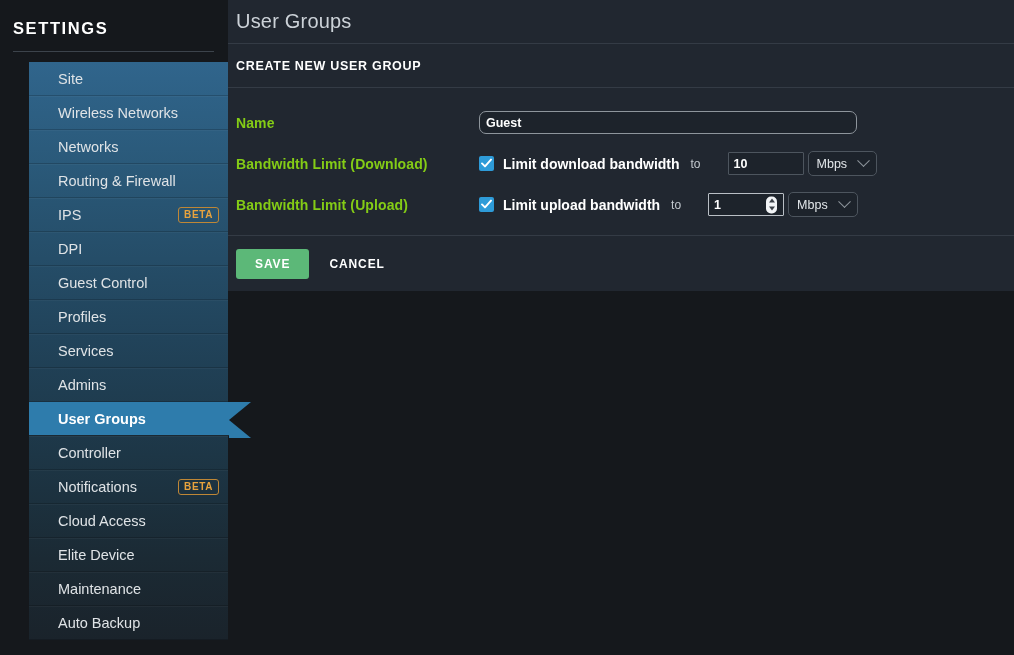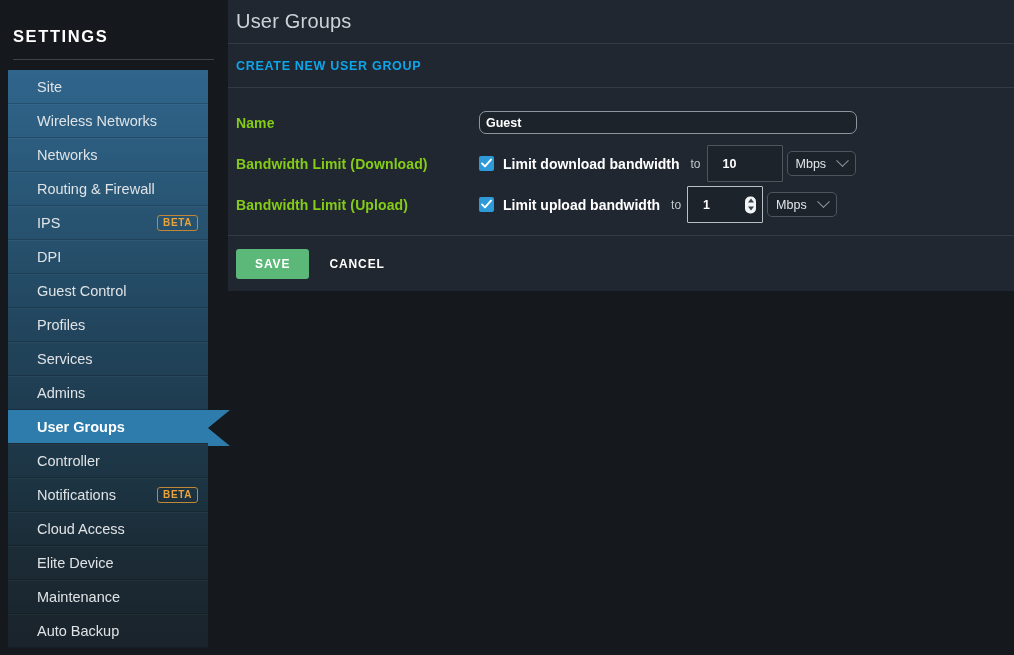--- a/index.html
+++ b/index.html
@@ -17,39 +17,39 @@
     background: #15181c;
   }
 
   
   .sidebar {
     position: relative;
     width: 228px;
     height: 655px;
     background: #15181c;
     flex: 0 0 228px;
-    padding-top: 22px;
+    padding-top: 14px;
   }
   .settings-title {
     color: #ffffff;
     font-size: 16.5px;
     font-weight: bold;
     letter-spacing: 1.6px;
     padding: 0 0 0 13px;
     line-height: 28px;
   }
   .settings-rule {
     margin: 9px 14px 10px 13px;
     height: 1px;
     background: #3c434b;
   }
   .navlist {
     position: relative;
     width: 200px;
-    margin-left: 8px;
+    margin-left: 29px;
     background: linear-gradient(to bottom, #2f6389 0%, #2a5madd 0%, #1a2229 100%);
     background: linear-gradient(to bottom, #30658c 0%, #2a5979 18%, #254d68 34%, #21435a 48%, #1e3a4c 62%, #1c3240 74%, #1b2a34 86%, #1a232b 100%);
   }
   .nav-item {
     position: relative;
     height: 34px;
     display: flex;
     align-items: center;
     padding-left: 29px;
     padding-right: 10px;
@@ -116,21 +116,21 @@
     background: #212730;
   }
   .panel-head {
     height: 44px;
     display: flex;
     align-items: center;
     padding-left: 8px;
     border-bottom: 1px solid #343b45;
   }
   .panel-head-title {
-    color: #0ea5e9;
+    color: #ffffff;
     font-size: 12.5px;
     font-weight: bold;
     letter-spacing: 0.7px;
   }
   .form {
     padding: 14px 0 10px 0;
   }
   .form-row {
     display: flex;
     align-items: center;
@@ -177,32 +177,32 @@
   .chk-label {
     color: #ffffff;
     font-size: 14px;
     font-weight: bold;
     margin-right: 11px;
     white-space: nowrap;
   }
   .to-label {
     color: #c3c9cf;
     font-size: 12px;
-    margin-right: 6px;
+    margin-right: 27px;
   }
   .num-input {
     width: 76px;
-    height: 37px;
+    height: 23px;
     background: #1d232b;
     border: 1px solid #4d555e;
     color: #ffffff;
     font-size: 12.5px;
     font-weight: bold;
     font-family: "Liberation Sans", sans-serif;
-    padding: 0 15px;
+    padding: 0 5px;
     outline: none;
     border-radius: 1px;
   }
   .num-wrap { position: relative; display: flex; align-items: center; }
   .num-wrap.focused .num-input {
     border: 1px solid #b9bfc5;
     width: 76px;
   }
   .spinner {
     position: absolute;

